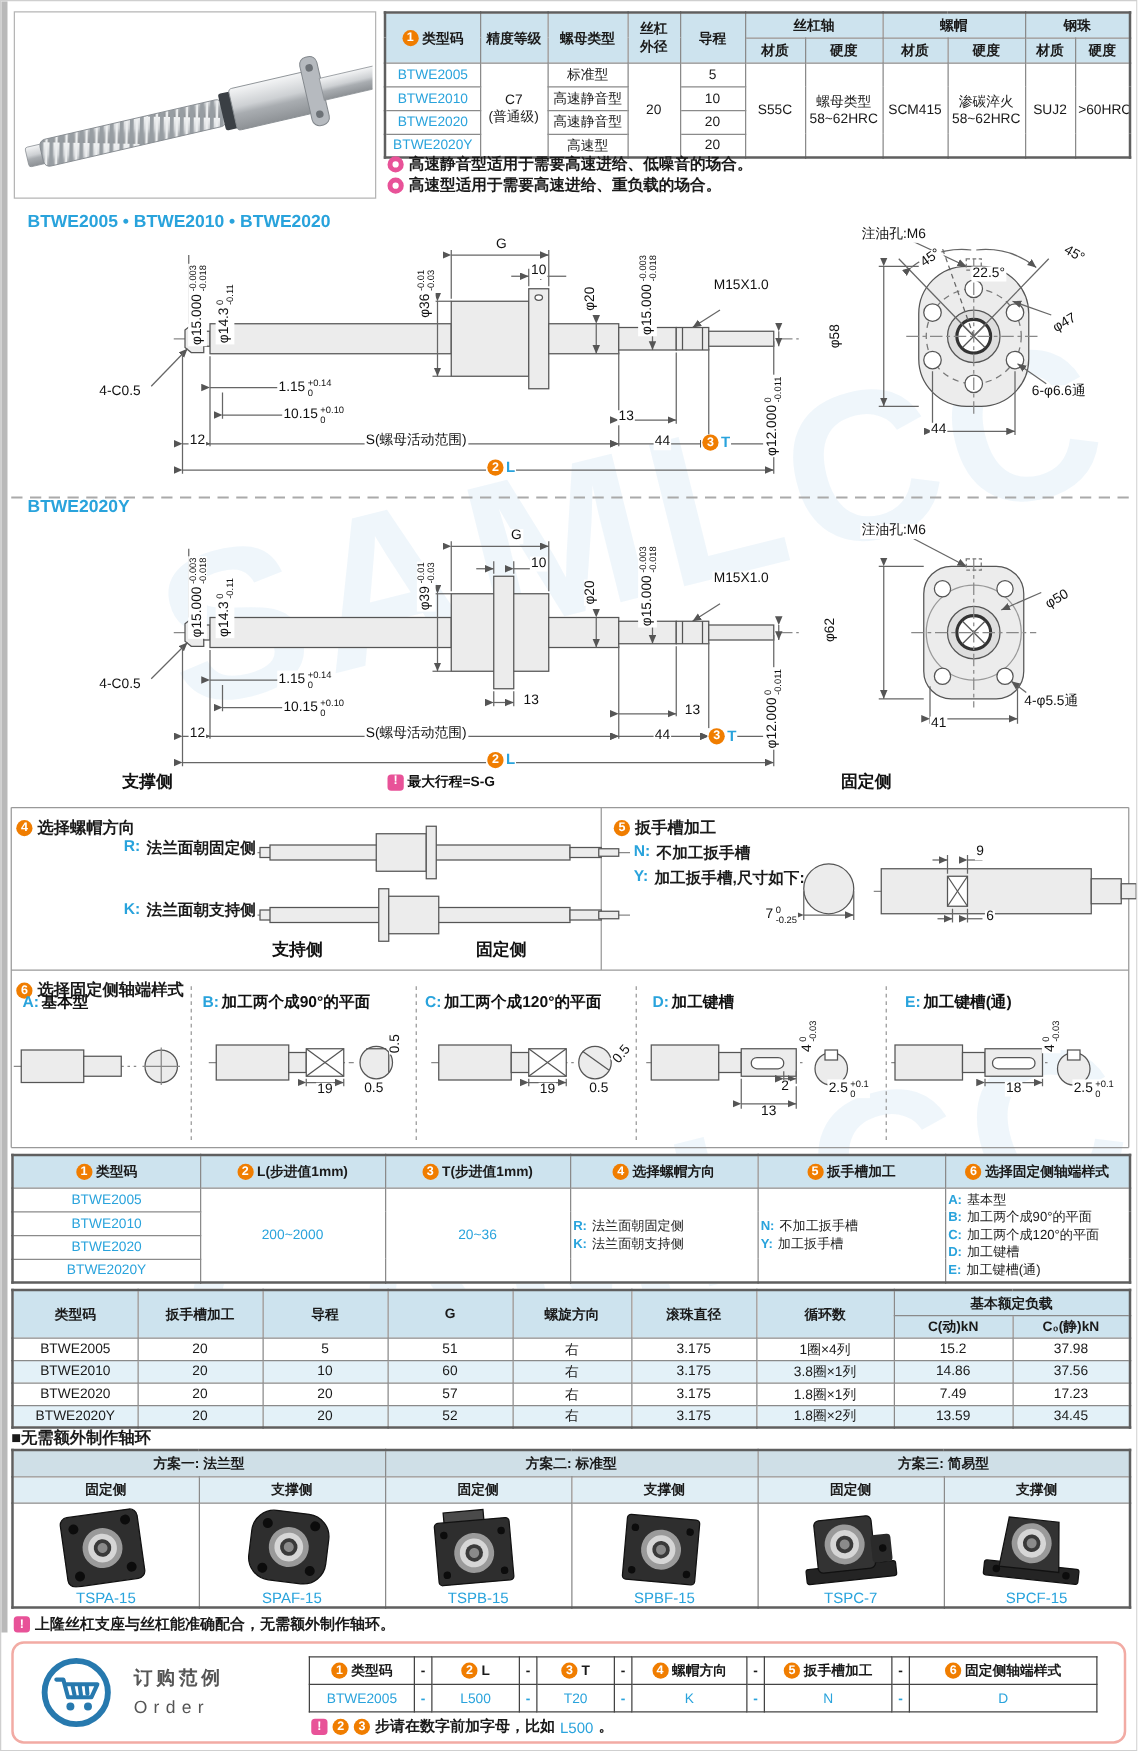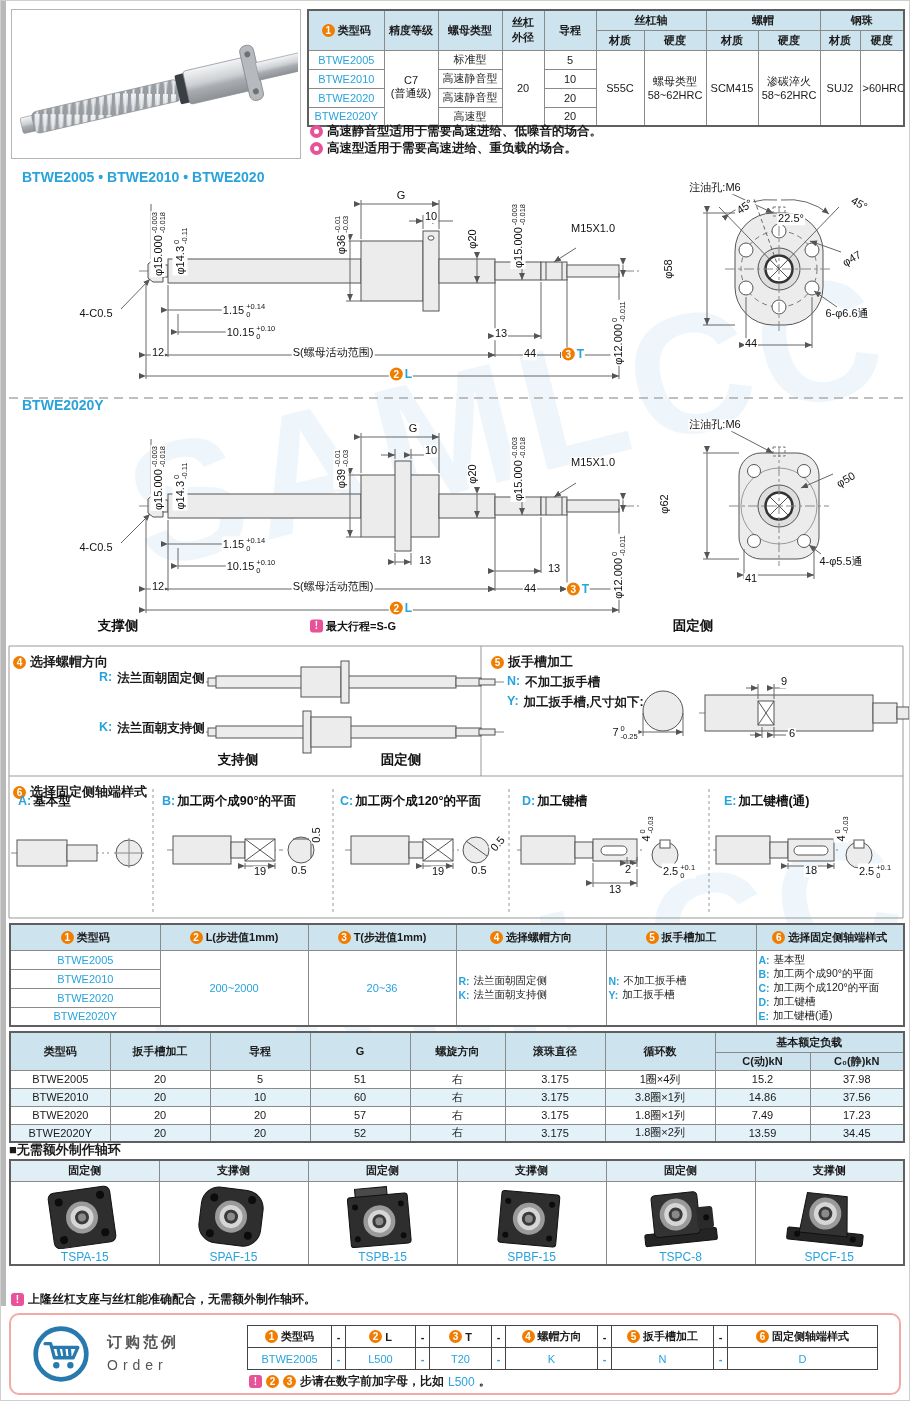--- a/index.html
+++ b/index.html
@@ -714,20 +714,25 @@
   <table class="t" style="left:8px;top:1158px;width:894px;">
     <colgroup>
         <col style="width:149px">
         <col style="width:149px">
         <col style="width:149px">
         <col style="width:149px">
         <col style="width:149px">
         <col style="width:149px">
       </colgroup>
     <tbody>
+        <tr style="height:21px;">
+      <th colspan="2" style="background:#cfdfe7;">方案一: 法兰型</th>
+      <th colspan="2" style="background:#cfdfe7;">方案二: 标准型</th>
+      <th colspan="2" style="background:#cfdfe7;">方案三: 简易型</th>
+    </tr>
     <tr style="height:21px;">
       <th style="background:#e0eef5;">固定侧</th>
           <th style="background:#e0eef5;">支撑侧</th>
       <th style="background:#e0eef5;">固定侧</th>
           <th style="background:#e0eef5;">支撑侧</th>
       <th style="background:#e0eef5;">固定侧</th>
           <th style="background:#e0eef5;">支撑侧</th>
     </tr>
     <tr style="height:84px;vertical-align:bottom;">
       <td><span><svg width="120" height="64" viewBox="0 0 120 64" class="mount">
@@ -787,21 +792,21 @@
                 <g transform="rotate(-6 60 32)">
                   <rect x="22" y="46" width="72" height="12" rx="2" fill="#242424" stroke="#111"></rect>
                   <rect x="32" y="8" width="46" height="42" rx="4" fill="#333" stroke="#111"></rect>
                   <rect x="76" y="24" width="16" height="22" rx="3" fill="#2a2a2a"></rect>
                   <circle cx="85" cy="35" r="3" fill="#0c0c0c"></circle>
                   <circle cx="55" cy="29" r="16" fill="#9a9a9a"></circle>
                   <circle cx="55" cy="29" r="11.5" fill="#d6d6d6"></circle>
                   <circle cx="55" cy="29" r="7" fill="#3a3a3a"></circle>
                   <circle cx="55" cy="29" r="4" fill="#8a8a8a"></circle>
                 </g>
-              </svg></span><div class="codeTxt link">TSPC-8</div></td>
+              </svg></span><div class="codeTxt link">TSPC-7</div></td>
       <td><span><svg width="120" height="64" viewBox="0 0 120 64" class="mount">
                 <g transform="rotate(6 60 32)">
                   <rect x="20" y="46" width="76" height="12" rx="2" fill="#242424" stroke="#111"></rect>
                   <polygon points="32,50 36,10 76,10 80,50" fill="#333" stroke="#111"></polygon>
                   <circle cx="30" cy="52" r="3" fill="#0c0c0c"></circle>
                   <circle cx="86" cy="52" r="3" fill="#0c0c0c"></circle>
                   <circle cx="56" cy="29" r="16" fill="#9a9a9a"></circle>
                   <circle cx="56" cy="29" r="11.5" fill="#d6d6d6"></circle>
                   <circle cx="56" cy="29" r="7" fill="#3a3a3a"></circle>
                   <circle cx="56" cy="29" r="4" fill="#8a8a8a"></circle>

